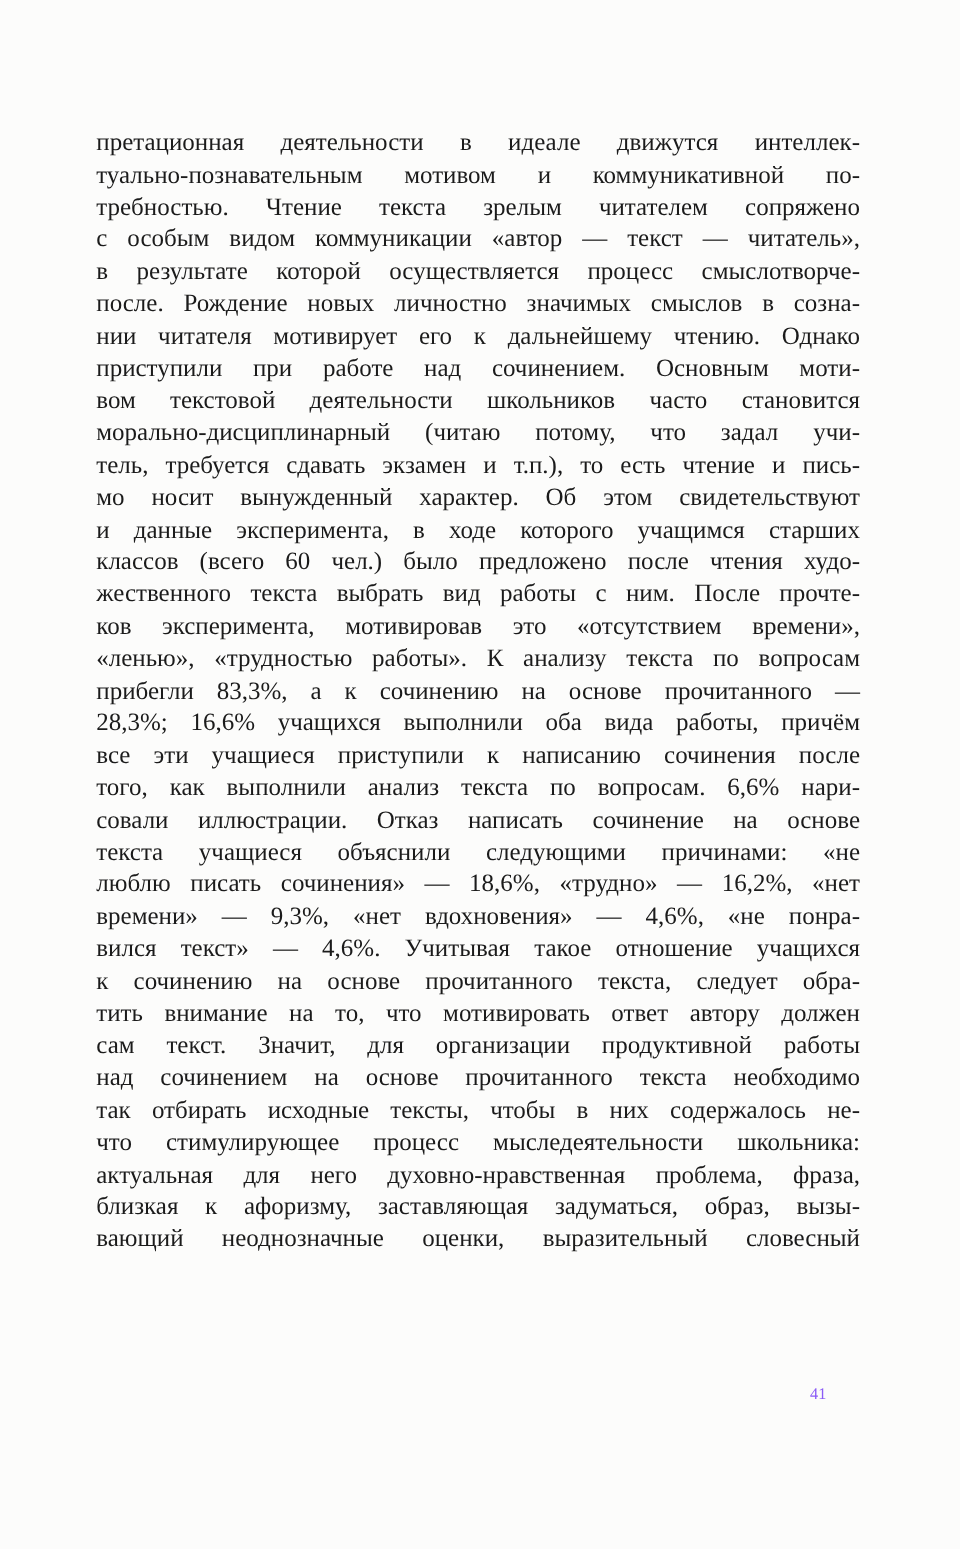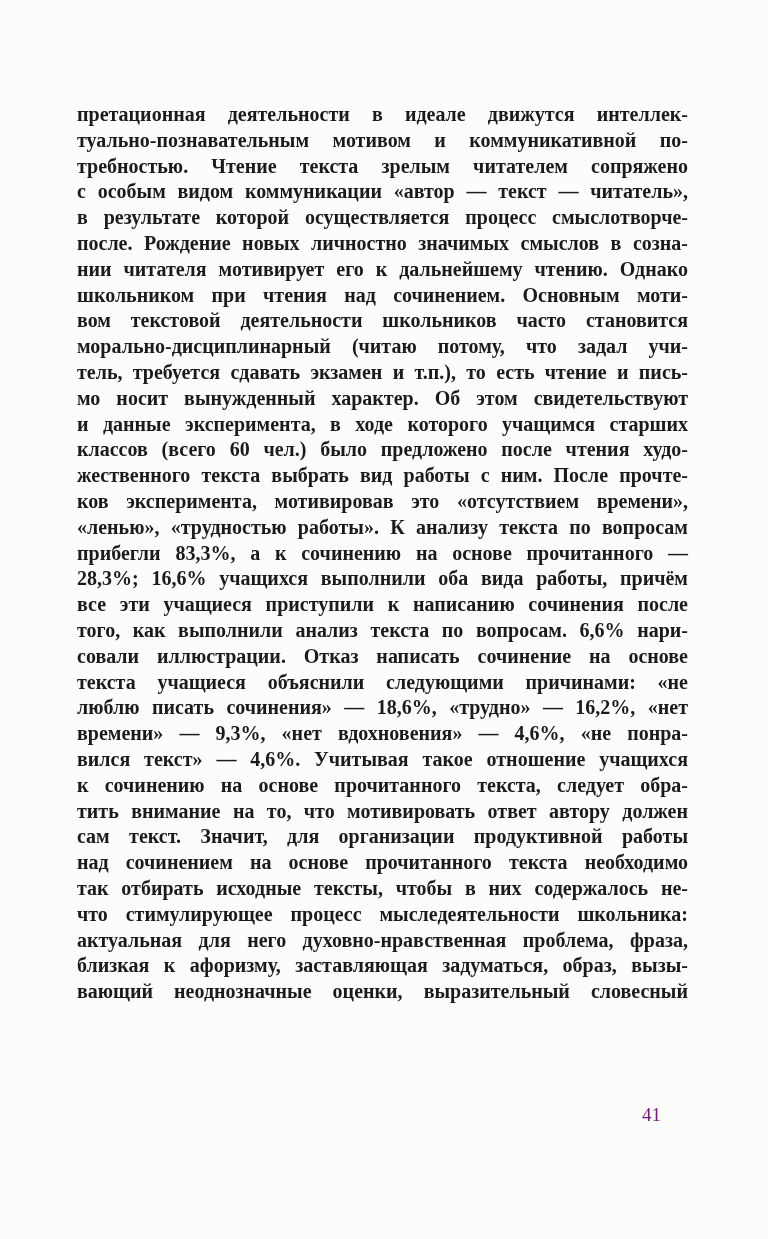--- a/index.html
+++ b/index.html
@@ -16,54 +16,54 @@
     overflow: hidden;
   }
   .text-block {
     position: absolute;
     left: 77px;
     top: 102px;
     width: 611px;
     color: #1b1b1b;
     font-size: 20px;
     line-height: 25.8px;
-    font-weight: bold;
+    font-weight: normal;
   }
   .text-line {
     text-align: justify;
     text-align-last: justify;
     white-space: normal;
     height: 25.8px;
     overflow: visible;
   }
   .text-line.last {
     text-align-last: left;
   }
   .page-number {
     position: absolute;
     top: 1103px;
     right: 107px;
-    font-size: 19px;
+    font-size: 13px;
     line-height: 24px;
-    color: #701a75;
+    color: #8b5cf6;
   }
 </style>
 </head>
 <body>
 
 <div class="page">
   <div class="text-block" id="text-block">
       <div class="text-line">претационная деятельности в идеале движутся интеллек-</div>
       <div class="text-line">туально-познавательным мотивом и коммуникативной по-</div>
       <div class="text-line">требностью. Чтение текста зрелым читателем сопряжено</div>
       <div class="text-line">с особым видом коммуникации «автор — текст — читатель»,</div>
       <div class="text-line">в результате которой осуществляется процесс смыслотворче-</div>
       <div class="text-line">после. Рождение новых личностно значимых смыслов в созна-</div>
       <div class="text-line">нии читателя мотивирует его к дальнейшему чтению. Однако</div>
-      <div class="text-line">школьником при чтения над сочинением. Основным моти-</div>
+      <div class="text-line">приступили при работе над сочинением. Основным моти-</div>
       <div class="text-line">вом текстовой деятельности школьников часто становится</div>
       <div class="text-line">морально-дисциплинарный (читаю потому, что задал учи-</div>
       <div class="text-line">тель, требуется сдавать экзамен и т.п.), то есть чтение и пись-</div>
       <div class="text-line">мо носит вынужденный характер. Об этом свидетельствуют</div>
       <div class="text-line">и данные эксперимента, в ходе которого учащимся старших</div>
       <div class="text-line">классов (всего 60 чел.) было предложено после чтения худо-</div>
       <div class="text-line">жественного текста выбрать вид работы с ним. После прочте-</div>
       <div class="text-line">ков эксперимента, мотивировав это «отсутствием времени»,</div>
       <div class="text-line">«ленью», «трудностью работы». К анализу текста по вопросам</div>
       <div class="text-line">прибегли 83,3%, а к сочинению на основе прочитанного —</div>

